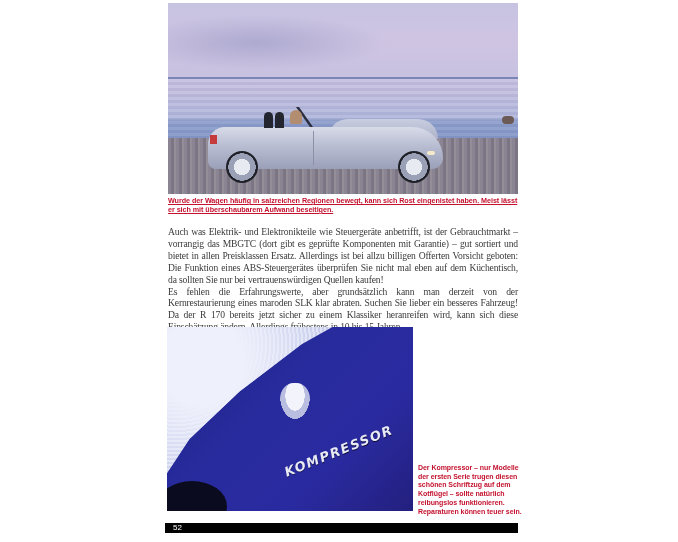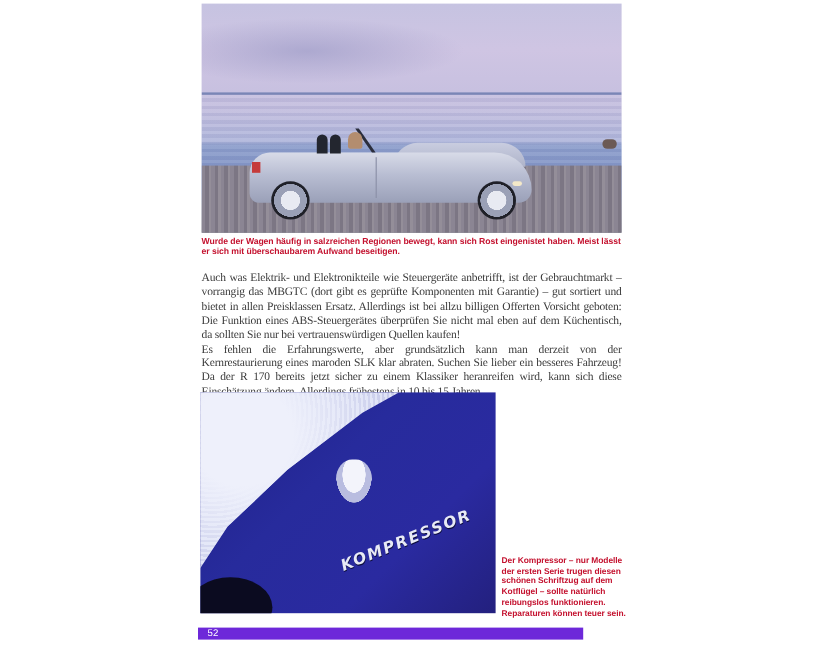--- a/index.html
+++ b/index.html
@@ -29,21 +29,21 @@
                      border-left:3px solid #2b2e3c; transform:skewX(35deg); }
   .car .seat { position:absolute; top:5px; width:9px; height:16px; background:#23262f; border-radius:5px 5px 0 0; }
   .car .driver { position:absolute; left:82px; top:3px; width:12px; height:14px; background:#b38d6f; border-radius:6px 6px 2px 2px; }
   .car .taillight { position:absolute; left:2px; top:28px; width:7px; height:9px; background:#c53b3b; }
   .car .headlight { position:absolute; right:8px; top:44px; width:8px; height:4px; background:#f4e9c9; border-radius:2px; }
   .car .wheel { position:absolute; top:44px; width:32px; height:32px; border-radius:50%;
                 background:radial-gradient(circle,#e8eaf2 0 35%,#9aa0b6 36% 60%,#1f2028 61%); }
   .car .door-line { position:absolute; left:105px; top:24px; width:1px; height:34px; background:#8c91a8; }
 
   .caption1 { position:absolute; left:168px; top:196px; width:352px; font-size:7.2px; line-height:9px;
-              color:#c4122f; font-weight:bold; letter-spacing:-0.05px; }
+              color:#c4122f; font-weight:bold; letter-spacing:-0.05px;text-decoration:underline; }
 
   .body-text { position:absolute; left:168px; top:226px; width:350px; font-size:9.6px; line-height:11.9px;
                color:#3a3a3a; text-align:justify; letter-spacing:-0.15px; }
   .body-text p { margin:0;font-family:Liberation Serif, serif; }
 
   
   .photo2 { position:absolute; left:167px; top:327px; width:246px; height:184px; overflow:hidden;
             background:linear-gradient(135deg,#1f1f86 0%,#272b9c 40%,#2a2aa0 70%,#23207e 100%); }
   .photo2 .snow { position:absolute; left:-40px; top:-40px; width:250px; height:190px;
                   background:
@@ -54,21 +54,21 @@
                       background:radial-gradient(ellipse at 50% 35%, #f3f4fb 0 45%, #b9bde0 46% 70%, rgba(185,189,224,0) 71%);
                       border-radius:45% 45% 40% 40%; }
   .photo2 .shadow { position:absolute; left:-10px; bottom:-20px; width:70px; height:50px; background:#0b0b20; border-radius:50%; }
   .photo2 .badge { position:absolute; left:118px; top:138px; transform:rotate(-22deg); transform-origin:left center;
                    color:#e8eaf6; font-style:italic; font-weight:bold; font-size:13px; letter-spacing:1.5px;
                    font-family:"DejaVu Sans", sans-serif; text-shadow:0 1px 0 #0c0c3a; white-space:nowrap; }
 
   .caption2 { position:absolute; left:418px; top:464px; width:104px; font-size:7px; line-height:8.7px;
               color:#c4122f; font-weight:bold; letter-spacing:-0.05px; }
 
-  .footer-bar { position:absolute; left:165px; top:523px; width:321px; height:10px; background:#6d28d9; }
+  .footer-bar { position:absolute; left:165px; top:523px; width:353px; height:10px; background:#000000; }
   .page-number { position:absolute; left:8px; top:0; font-size:8px; line-height:10px; color:#ffffff; }
 </style>
 </head>
 <body>
 
 <div class="page">
 
   <div class="photo1">
     <div class="cloud"></div>
     <div class="horizon"></div>

